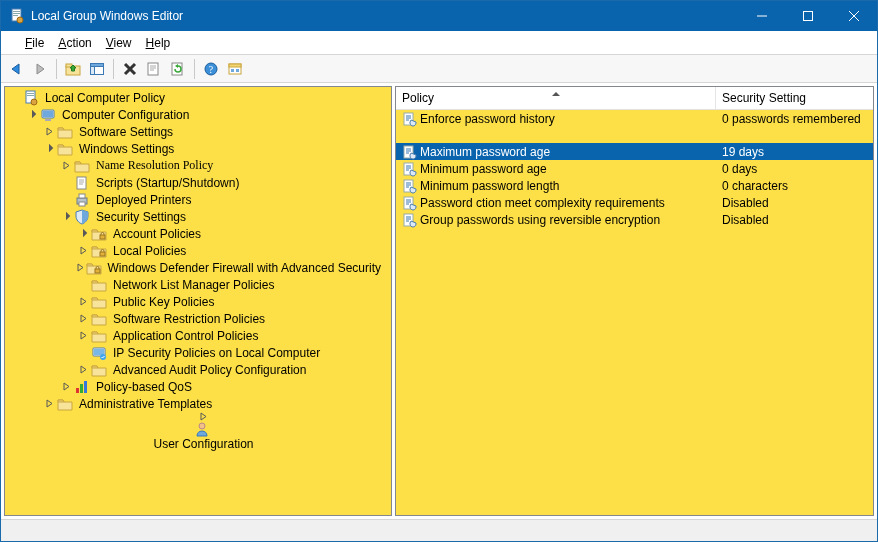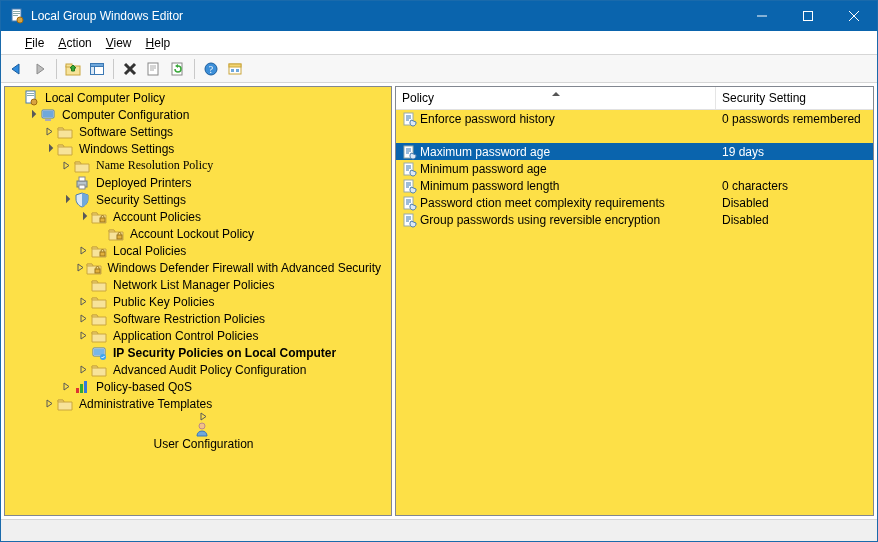--- a/index.html
+++ b/index.html
@@ -210,20 +210,30 @@
             </span>
             <span class="tree-icon"><svg viewBox="0 0 16 16">
                 <path d="M1 4h5l1 2h8v8H1z" fill="#f7e39a" stroke="#caa63e"></path>
                 <path d="M1 4h5l1 2H1z" fill="#eed276" stroke="#caa63e"></path>
               </svg></span>
             <span class="tree-label">Name Resolution Policy</span>
           </div>
           <div class="tree-node" style="padding-left: 53px;">
             <span class="tw"></span>
             <span class="tree-icon"><svg viewBox="0 0 16 16">
+                <rect x="3" y="2" width="9" height="12" fill="#fff" stroke="#888"></rect>
+                <line x1="5" y1="5" x2="10" y2="5" stroke="#aaa"></line>
+                <line x1="5" y1="7" x2="10" y2="7" stroke="#aaa"></line>
+                <line x1="5" y1="9" x2="9" y2="9" stroke="#aaa"></line>
+              </svg></span>
+            <span class="tree-label">Scripts (Startup/Shutdown)</span>
+          </div>
+          <div class="tree-node" style="padding-left: 53px;">
+            <span class="tw"></span>
+            <span class="tree-icon"><svg viewBox="0 0 16 16">
                 <rect x="3" y="6" width="10" height="6" fill="#b8c4cc" stroke="#6a7a85"></rect>
                 <rect x="5" y="2" width="6" height="4" fill="#fff" stroke="#888"></rect>
                 <rect x="5" y="10" width="6" height="4" fill="#fff" stroke="#888"></rect>
               </svg></span>
             <span class="tree-label">Deployed Printers</span>
           </div>
           <div class="tree-node" style="padding-left: 53px;">
             <span class="tw">
               <svg width="9" height="9">
                 <path d="M1 1 L7 1 L1 7 Z" transform="rotate(135 4 4)" fill="#595959"></path>
@@ -242,56 +252,46 @@
               </svg>
             </span>
             <span class="tree-icon"><svg viewBox="0 0 16 16">
                 <path d="M1 4h5l1 2h8v8H1z" fill="#f7e39a" stroke="#caa63e"></path>
                 <path d="M1 4h5l1 2H1z" fill="#eed276" stroke="#caa63e"></path>
                 <rect x="9" y="9" width="5" height="4" fill="#e2b13c" stroke="#9c7418"></rect>
                 <path d="M10 9v-1a1.5 1.5 0 0 1 3 0v1" fill="none" stroke="#9c7418"></path>
               </svg></span>
             <span class="tree-label">Account Policies</span>
           </div>
-          <div class="tree-node" style="padding-left: 87px;">
-            <span class="tw"></span>
+          <div class="tree-node" style="padding-left: 70px;">
+            <span class="tw">
+              <svg width="9" height="9">
+                <path d="M2 1 L7 4.5 L2 8 Z" fill="none" stroke="#595959"></path>
+              </svg>
+            </span>
             <span class="tree-icon"><svg viewBox="0 0 16 16">
                 <path d="M1 4h5l1 2h8v8H1z" fill="#f7e39a" stroke="#caa63e"></path>
                 <path d="M1 4h5l1 2H1z" fill="#eed276" stroke="#caa63e"></path>
                 <rect x="9" y="9" width="5" height="4" fill="#e2b13c" stroke="#9c7418"></rect>
                 <path d="M10 9v-1a1.5 1.5 0 0 1 3 0v1" fill="none" stroke="#9c7418"></path>
               </svg></span>
-            <span class="tree-label">Account Lockout Policy</span>
+            <span class="tree-label">Local Policies</span>
           </div>
           <div class="tree-node" style="padding-left: 70px;">
             <span class="tw">
               <svg width="9" height="9">
                 <path d="M2 1 L7 4.5 L2 8 Z" fill="none" stroke="#595959"></path>
               </svg>
             </span>
             <span class="tree-icon"><svg viewBox="0 0 16 16">
                 <path d="M1 4h5l1 2h8v8H1z" fill="#f7e39a" stroke="#caa63e"></path>
                 <path d="M1 4h5l1 2H1z" fill="#eed276" stroke="#caa63e"></path>
                 <rect x="9" y="9" width="5" height="4" fill="#e2b13c" stroke="#9c7418"></rect>
                 <path d="M10 9v-1a1.5 1.5 0 0 1 3 0v1" fill="none" stroke="#9c7418"></path>
               </svg></span>
-            <span class="tree-label">Local Policies</span>
-          </div>
-          <div class="tree-node" style="padding-left: 70px;">
-            <span class="tw">
-              <svg width="9" height="9">
-                <path d="M2 1 L7 4.5 L2 8 Z" fill="none" stroke="#595959"></path>
-              </svg>
-            </span>
-            <span class="tree-icon"><svg viewBox="0 0 16 16">
-                <path d="M1 4h5l1 2h8v8H1z" fill="#f7e39a" stroke="#caa63e"></path>
-                <path d="M1 4h5l1 2H1z" fill="#eed276" stroke="#caa63e"></path>
-                <rect x="9" y="9" width="5" height="4" fill="#e2b13c" stroke="#9c7418"></rect>
-                <path d="M10 9v-1a1.5 1.5 0 0 1 3 0v1" fill="none" stroke="#9c7418"></path>
-              </svg></span>
             <span class="tree-label">Windows Defender Firewall with Advanced Security</span>
           </div>
           <div class="tree-node" style="padding-left: 70px;">
             <span class="tw"></span>
             <span class="tree-icon"><svg viewBox="0 0 16 16">
                 <path d="M1 4h5l1 2h8v8H1z" fill="#f7e39a" stroke="#caa63e"></path>
                 <path d="M1 4h5l1 2H1z" fill="#eed276" stroke="#caa63e"></path>
               </svg></span>
             <span class="tree-label">Network List Manager Policies</span>
           </div>
@@ -324,21 +324,21 @@
               <svg width="9" height="9">
                 <path d="M2 1 L7 4.5 L2 8 Z" fill="none" stroke="#595959"></path>
               </svg>
             </span>
             <span class="tree-icon"><svg viewBox="0 0 16 16">
                 <path d="M1 4h5l1 2h8v8H1z" fill="#f7e39a" stroke="#caa63e"></path>
                 <path d="M1 4h5l1 2H1z" fill="#eed276" stroke="#caa63e"></path>
               </svg></span>
             <span class="tree-label">Application Control Policies</span>
           </div>
-          <div class="tree-node" style="padding-left: 70px; font-weight: bold;">
+          <div class="tree-node" style="padding-left: 70px;">
             <span class="tw"></span>
             <span class="tree-icon"><svg viewBox="0 0 16 16">
                 <rect x="2" y="3" width="12" height="8" rx="1" fill="#fff" stroke="#4a7cb0"></rect>
                 <rect x="3" y="4" width="10" height="6" fill="#79b7e7"></rect>
                 <circle cx="12" cy="12" r="3" fill="#41a5ee"></circle>
                 <path d="M10.5 12l1 1 2-2" stroke="#fff" fill="none"></path>
               </svg></span>
             <span class="tree-label">IP Security Policies on Local Computer</span>
           </div>
           <div class="tree-node" style="padding-left: 70px;">
@@ -437,20 +437,23 @@
             <div class="cell cell1">
               <span class="item-icon"><svg viewBox="0 0 16 16">
                   <rect x="2" y="2" width="9" height="12" fill="#fff" stroke="#9aa"></rect>
                   <line x1="4" y1="5" x2="9" y2="5" stroke="#3b78b4"></line>
                   <line x1="4" y1="7" x2="9" y2="7" stroke="#3b78b4"></line>
                   <line x1="4" y1="9" x2="7" y2="9" stroke="#3b78b4"></line>
                   <path d="M9 9l5 2v1c0 2-2 3-3 3s-3-1-3-3v-1z" fill="#dce9f6" stroke="#4a7cb0"></path>
                 </svg></span>
               <span>Minimum password age</span>
             </div>
+            <div class="cell cell2">
+              <span>0 days</span>
+            </div>
           </div>
           <div class="row">
             <div class="cell cell1">
               <span class="item-icon"><svg viewBox="0 0 16 16">
                   <rect x="2" y="2" width="9" height="12" fill="#fff" stroke="#9aa"></rect>
                   <line x1="4" y1="5" x2="9" y2="5" stroke="#3b78b4"></line>
                   <line x1="4" y1="7" x2="9" y2="7" stroke="#3b78b4"></line>
                   <line x1="4" y1="9" x2="7" y2="9" stroke="#3b78b4"></line>
                   <path d="M9 9l5 2v1c0 2-2 3-3 3s-3-1-3-3v-1z" fill="#dce9f6" stroke="#4a7cb0"></path>
                 </svg></span>

